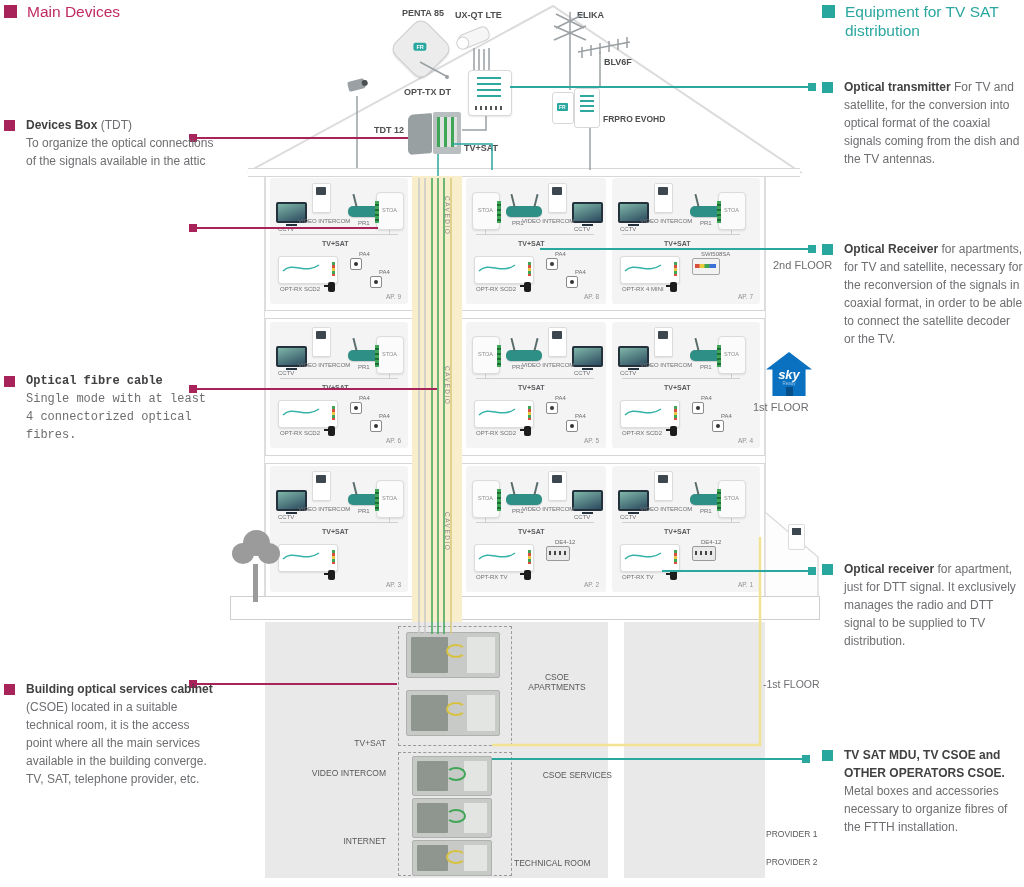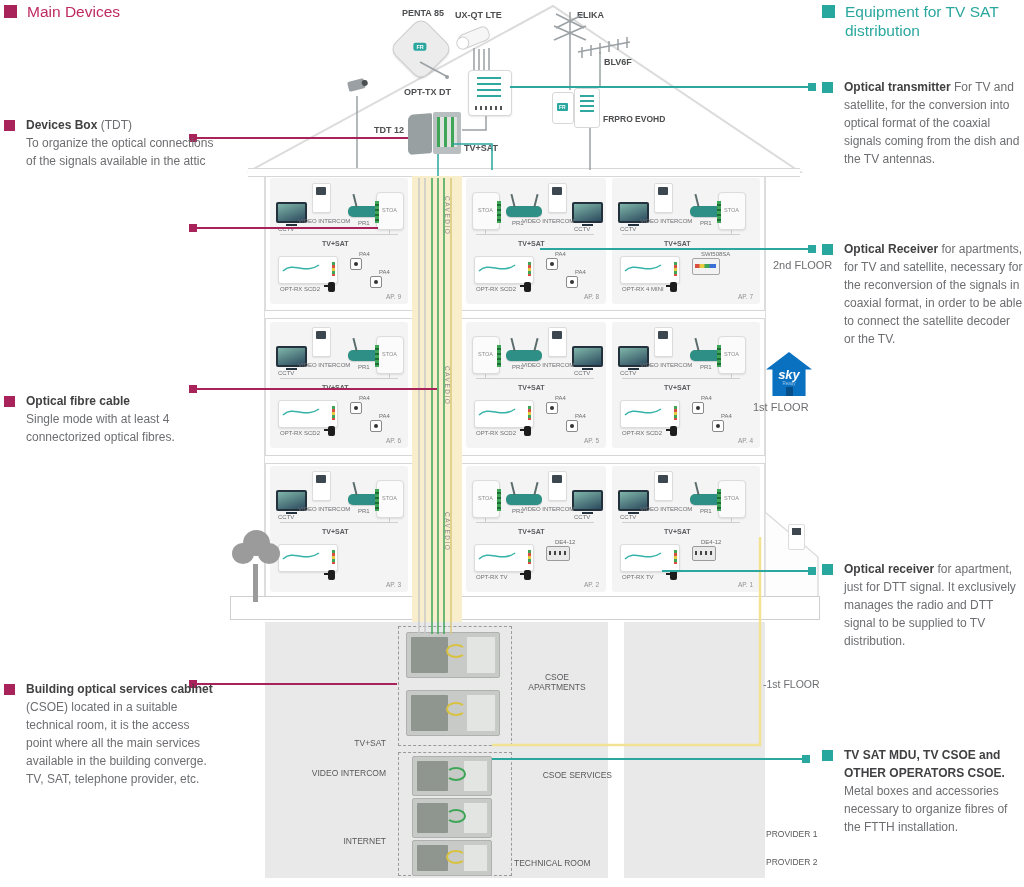--- a/index.html
+++ b/index.html
@@ -548,21 +548,21 @@
 
   <div class="ltitle" style="left:4px;top:2px;">
     <span class="bullet mag"></span>
     <span>Main Devices</span>
   </div>
   <div class="note" style="left:4px;top:116px;width:190px;">
     <span class="bullet mag"></span>
     <span class="lead">Devices Box</span><span class="tail"> (TDT)</span>
     <span class="body">To organize the optical connections of the signals available in the attic</span>
   </div>
-  <div class="note" style="left:4px;top:392px;width:190px;">
+  <div class="note" style="left:4px;top:372px;width:190px;font-family:Liberation Mono, monospace;">
     <span class="bullet mag"></span>
     <span class="lead">Optical fibre cable</span><span class="tail"></span>
     <span class="body">Single mode with at least 4 connectorized optical fibres.</span>
   </div>
   <div class="note" style="left:4px;top:680px;width:190px;">
     <span class="bullet mag"></span>
     <span class="lead">Building optical services cabinet</span><span class="tail"> (CSOE) located in a suitable technical room, it is the access point where all the main services available in the building converge. TV, SAT, telephone provider, etc.</span>
     <span class="body"></span>
   </div>
 

